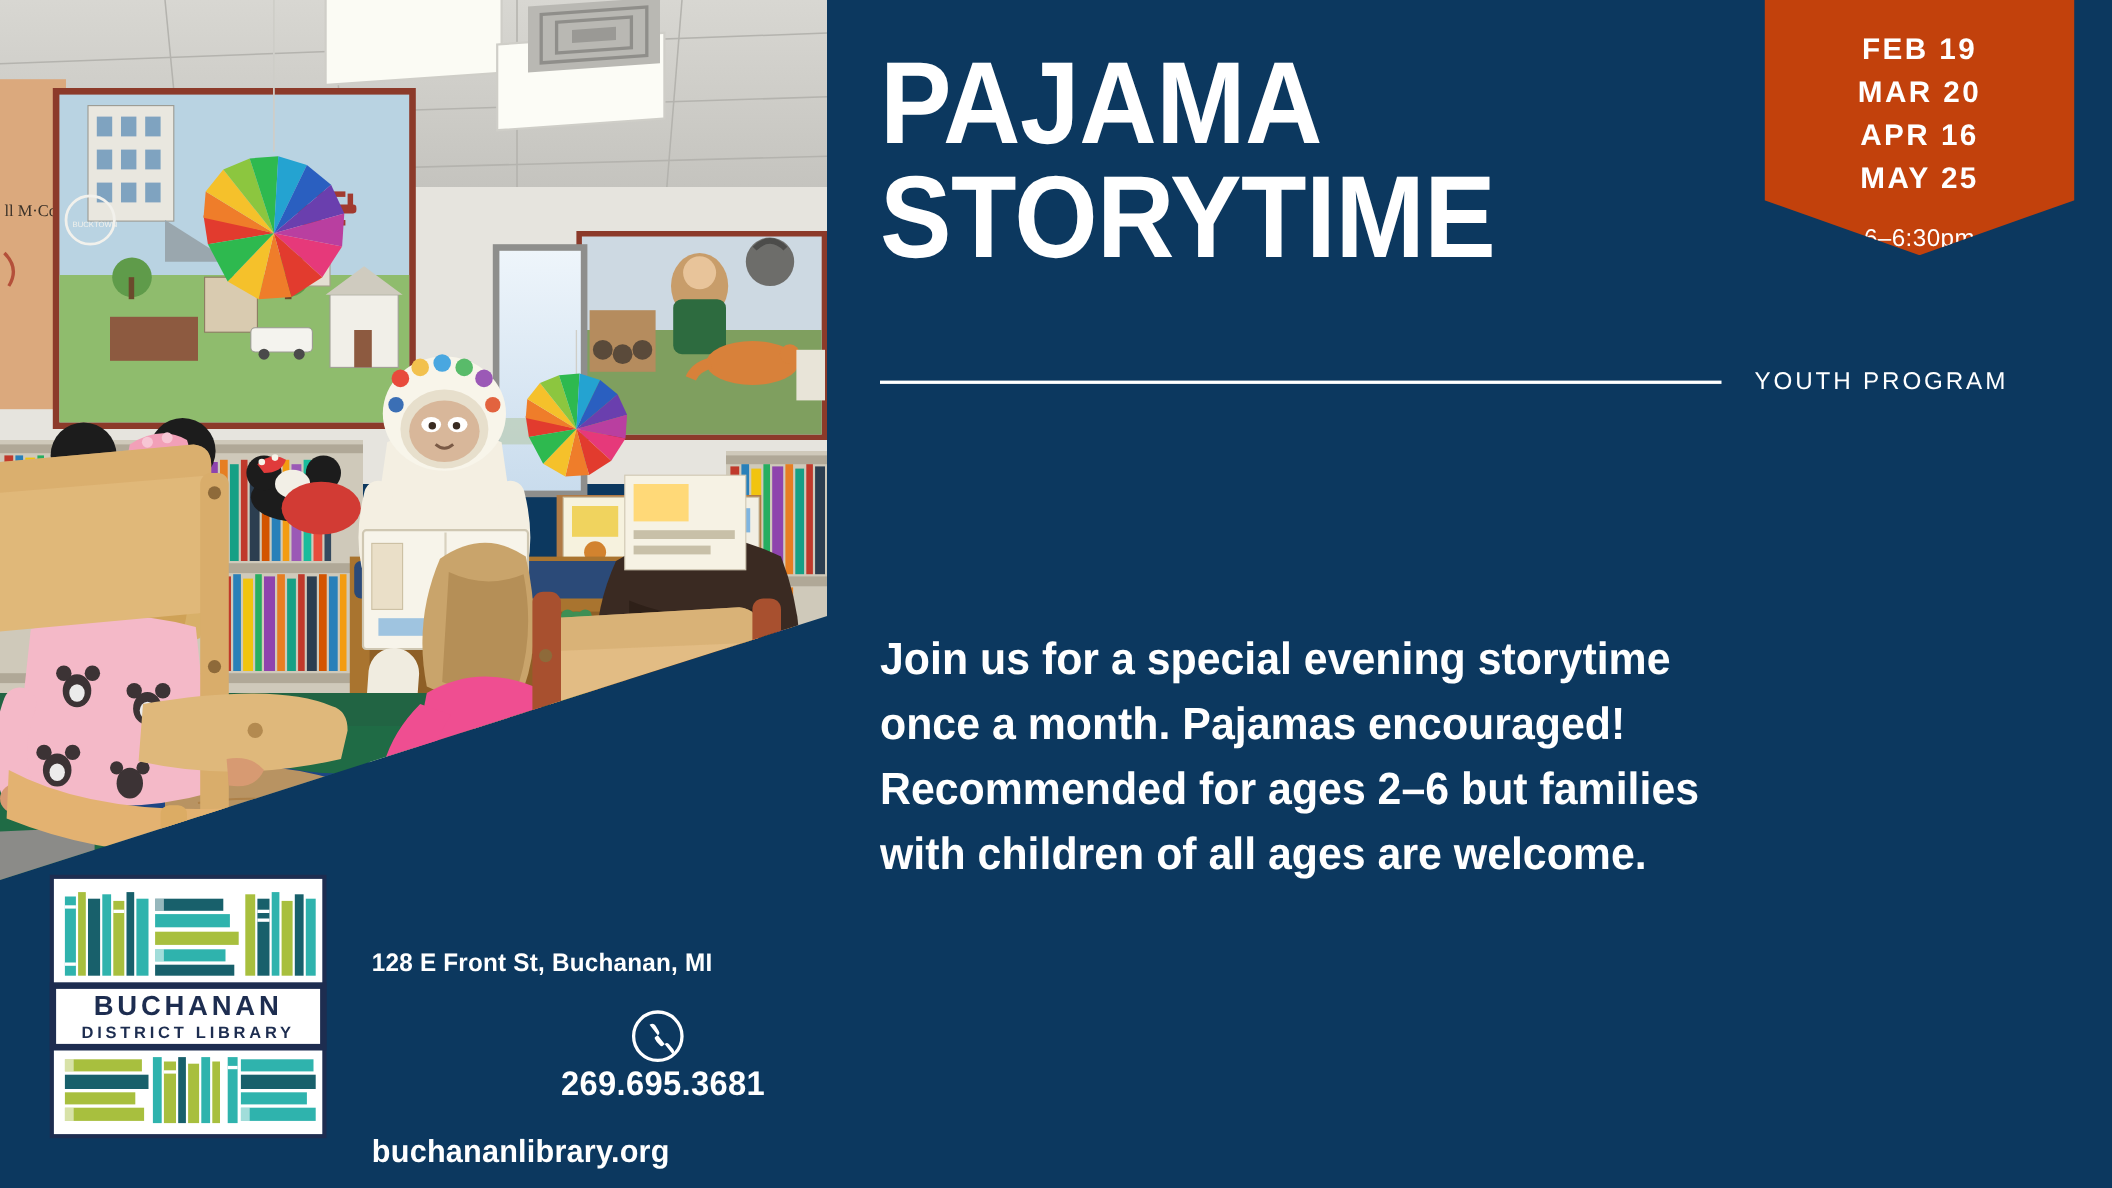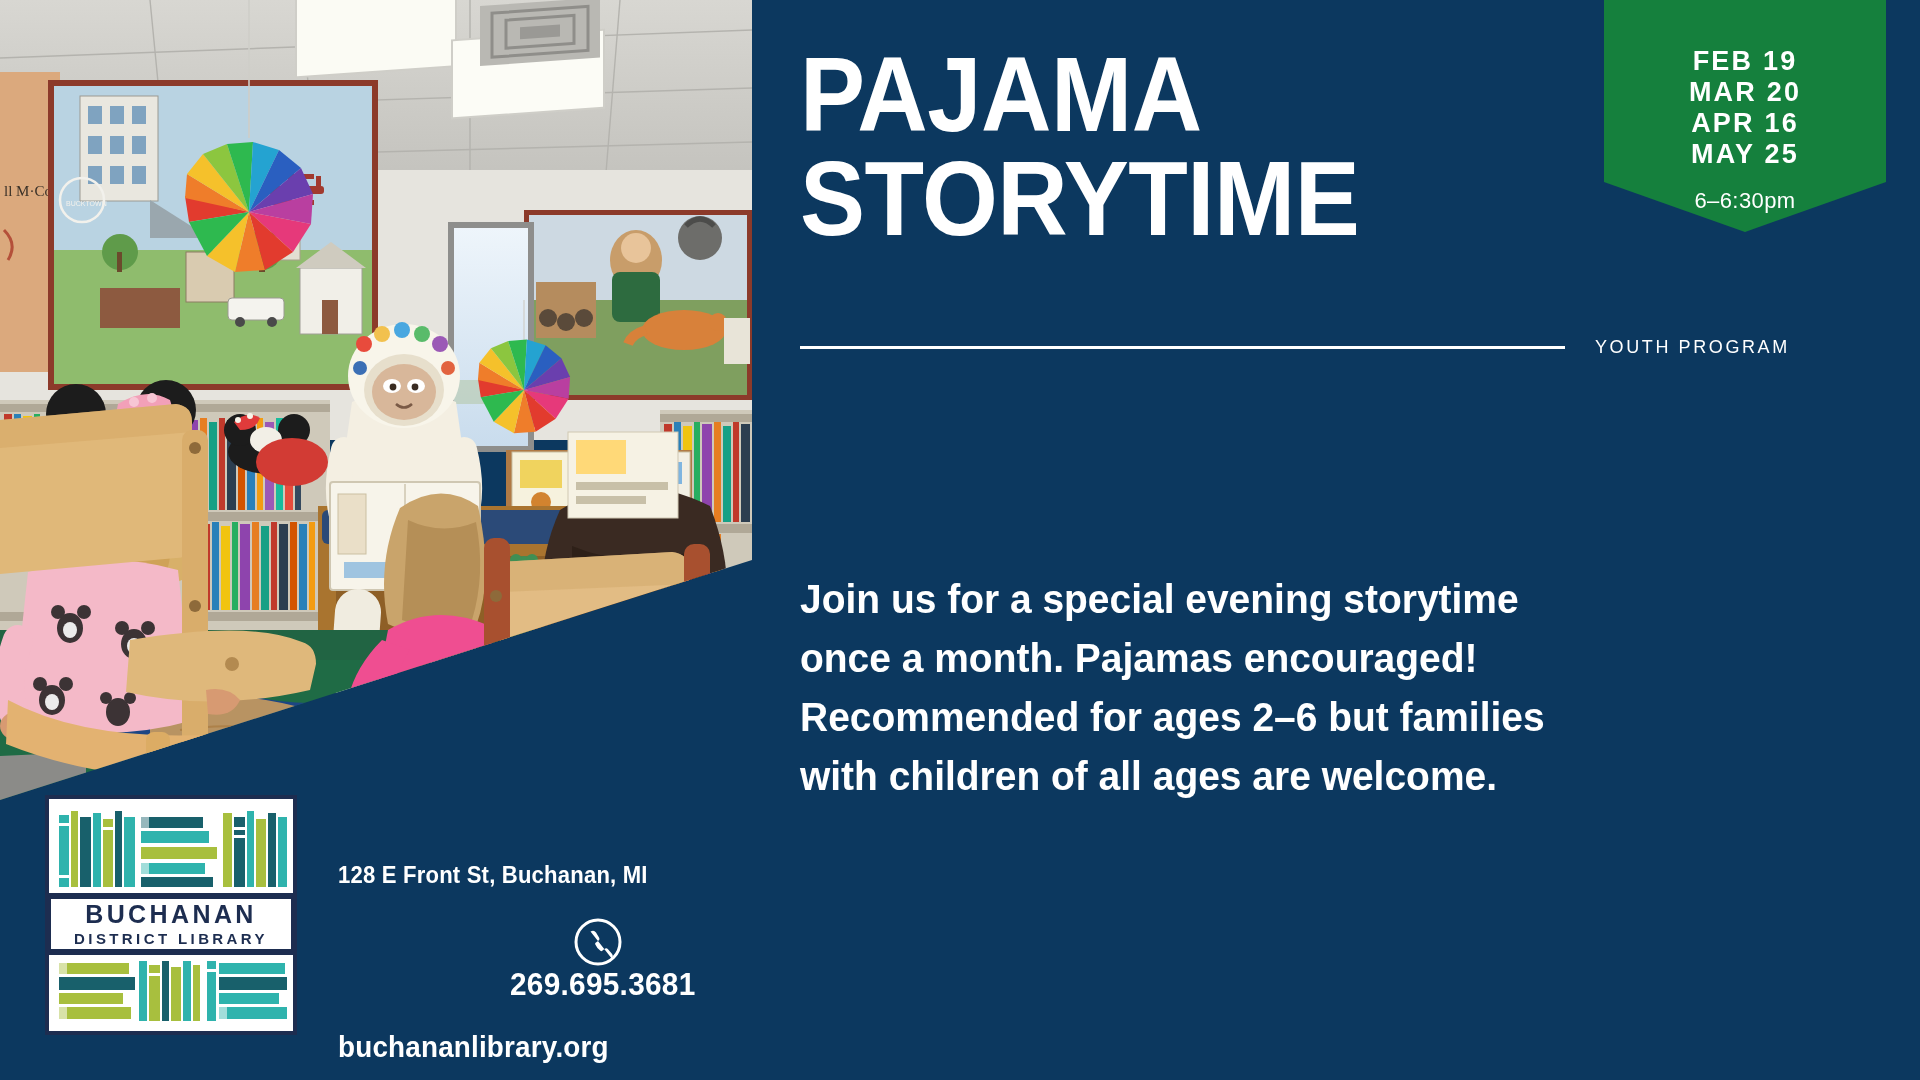--- a/index.html
+++ b/index.html
@@ -15,23 +15,23 @@
   .photo-wrap{
     position:absolute;left:0;top:0;width:752px;height:800px;
     clip-path: polygon(0 0, 752px 0, 752px 560px, 0 800px);
     overflow:hidden;
   }
   .photo-svg{position:absolute;left:0;top:0;width:752px;height:800px;display:block;}
 
   
   .pennant{
     position:absolute;left:1604px;top:0;width:282px;height:232px;
-    background:#15803d;
+    background:#c2410c;
     clip-path: polygon(0 0, 282px 0, 282px 182px, 141px 232px, 0 182px);
-    display:flex;flex-direction:column;align-items:center;justify-content:center;
+    display:flex;flex-direction:column;align-items:center;justify-content:space-between;
     padding-top:30px;box-sizing:border-box;
   }
   .pennant .dateline{
     color:#ffffff;font-weight:bold;font-size:27px;line-height:31px;
     letter-spacing:2.2px;text-align:center;font-family:"Liberation Sans",sans-serif;
   }
   .pennant .timeline{
     color:#ffffff;font-size:22px;line-height:30px;margin-top:16px;
     letter-spacing:0.4px;text-align:center;font-weight:300;
   }
@@ -42,21 +42,21 @@
     color:#ffffff;font-weight:bold;font-size:106px;line-height:104px;
     letter-spacing:-0.5px;
     transform:scaleX(0.92);transform-origin:left center;
     font-family:"Liberation Sans",sans-serif;
     white-space:nowrap;
   }
 
   .rule-row{position:absolute;left:800px;top:332px;width:1090px;height:30px;display:flex;align-items:center;}
   .rule{height:3px;background:#ffffff;width:765px;flex:0 0 auto;}
   .program-tag{
-    color:#ffffff;font-size:18px;letter-spacing:2.6px;font-weight:500;
+    color:#ffffff;font-size:22px;letter-spacing:2.6px;font-weight:500;
     margin-left:30px;white-space:nowrap;
   }
 
   .when{position:absolute;left:800px;top:392px;width:1000px;}
   .when div{
     color:#ffffff;font-size:38px;line-height:53px;font-weight:bold;
     transform:scaleX(0.95);transform-origin:left center;white-space:nowrap;
   }
 
   .desc{position:absolute;left:800px;top:570px;width:950px;}

